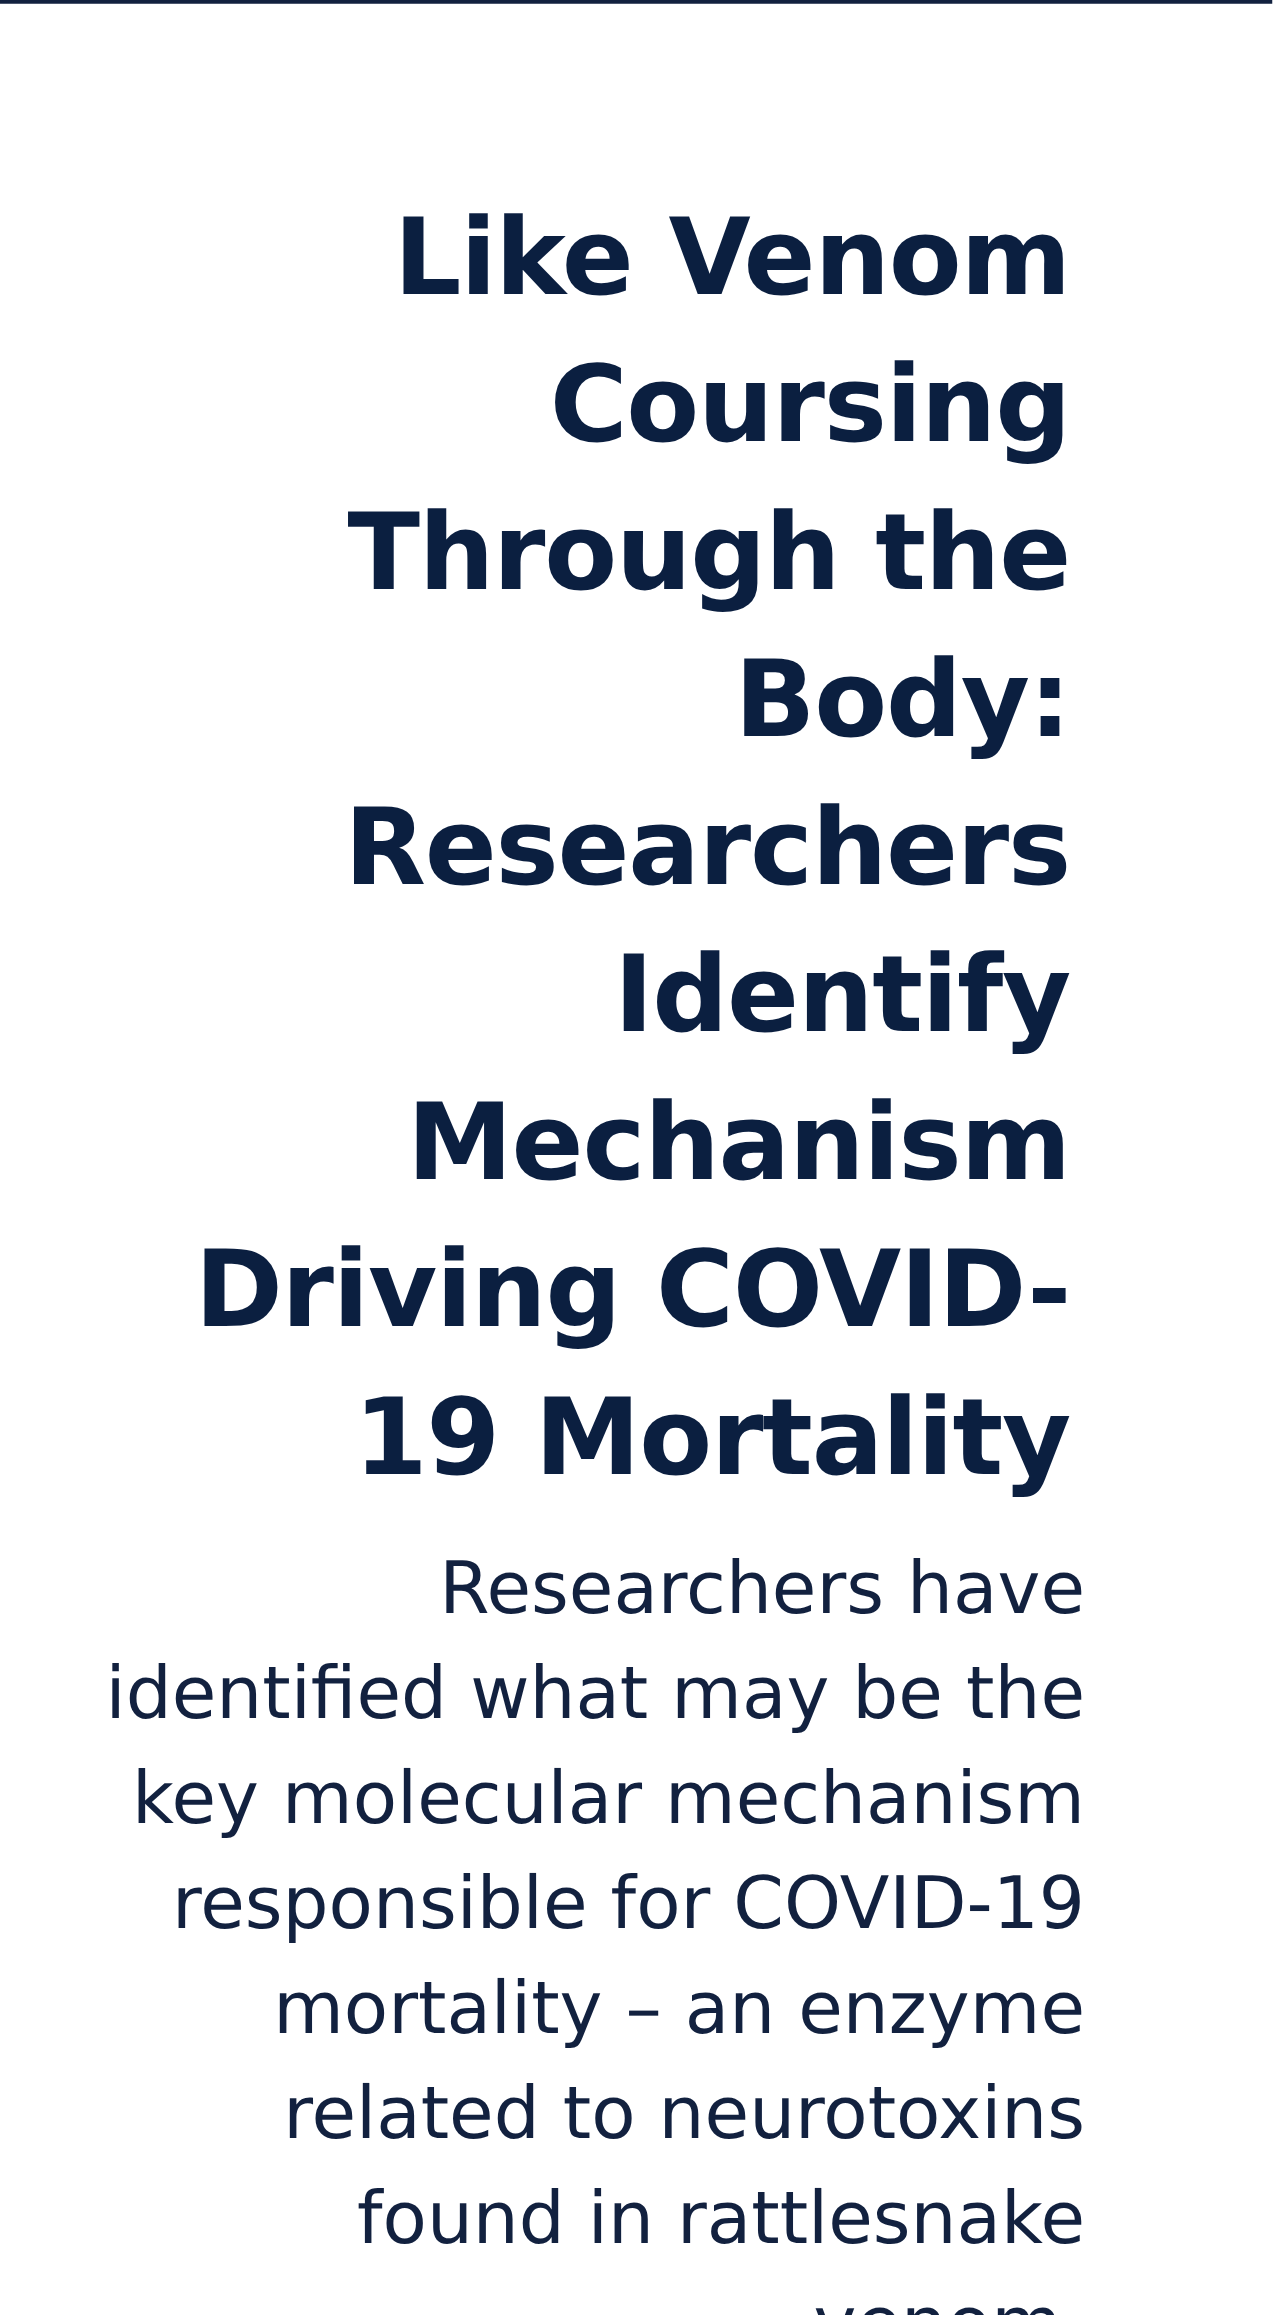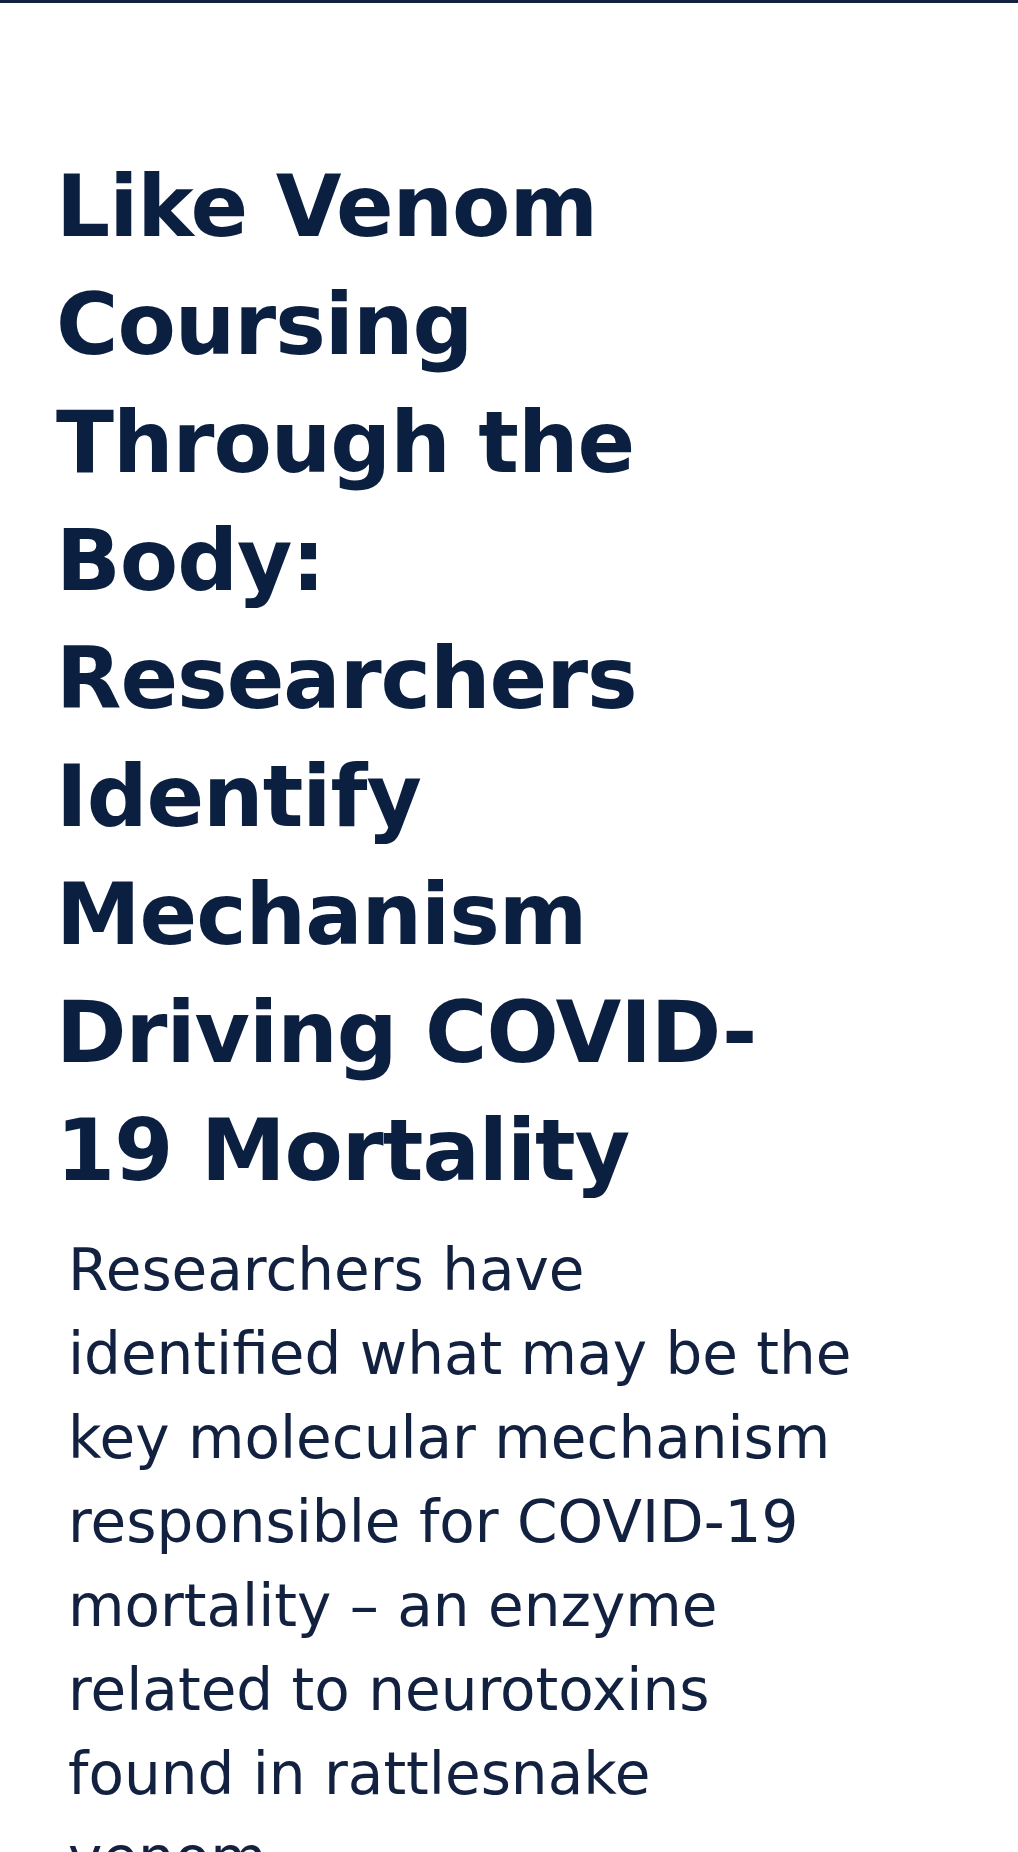--- a/index.html
+++ b/index.html
@@ -12,20 +12,21 @@
     height: 1852px;
     font-family: "Liberation Sans", sans-serif;
     overflow: hidden;
   }
   .page {
     position: relative;
     width: 1018px;
     height: 1852px;
     background: #ffffff;
     box-sizing: border-box;
+    text-align: right;
   }
   .top-rule {
     position: absolute;
     top: 0;
     left: 0;
     width: 1018px;
     height: 3px;
     background: #12213f;
   }
   .article {

